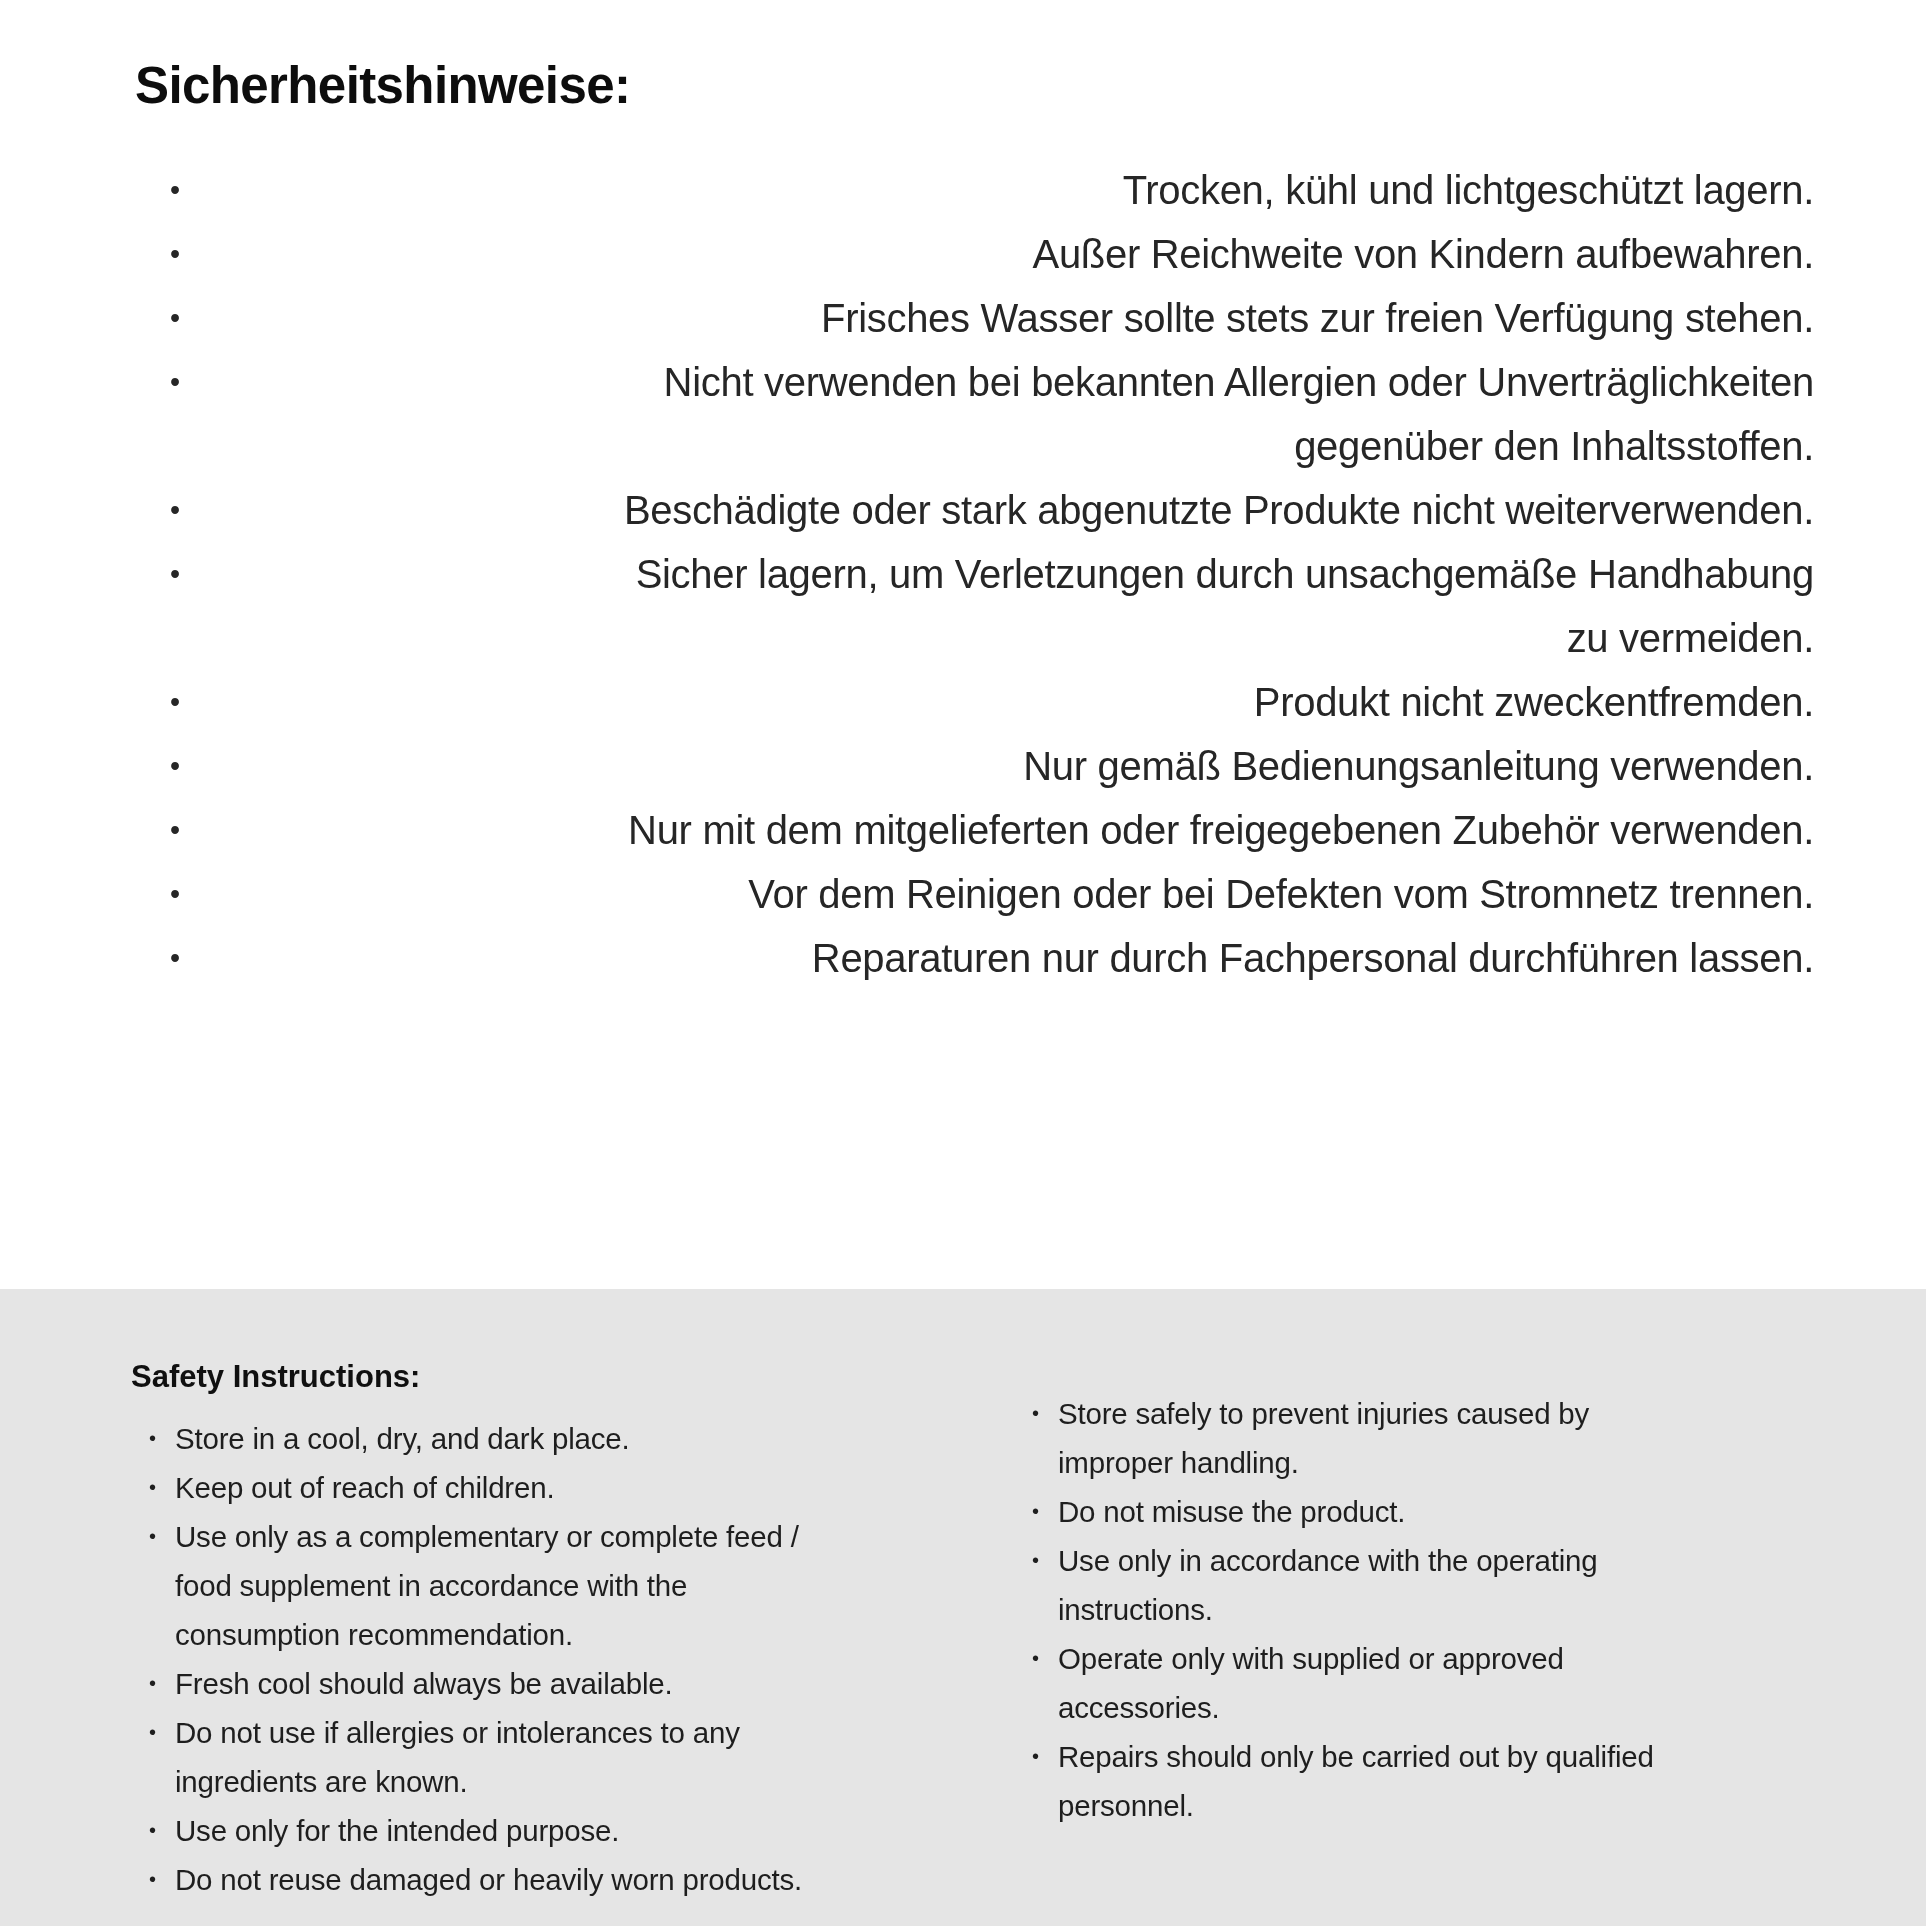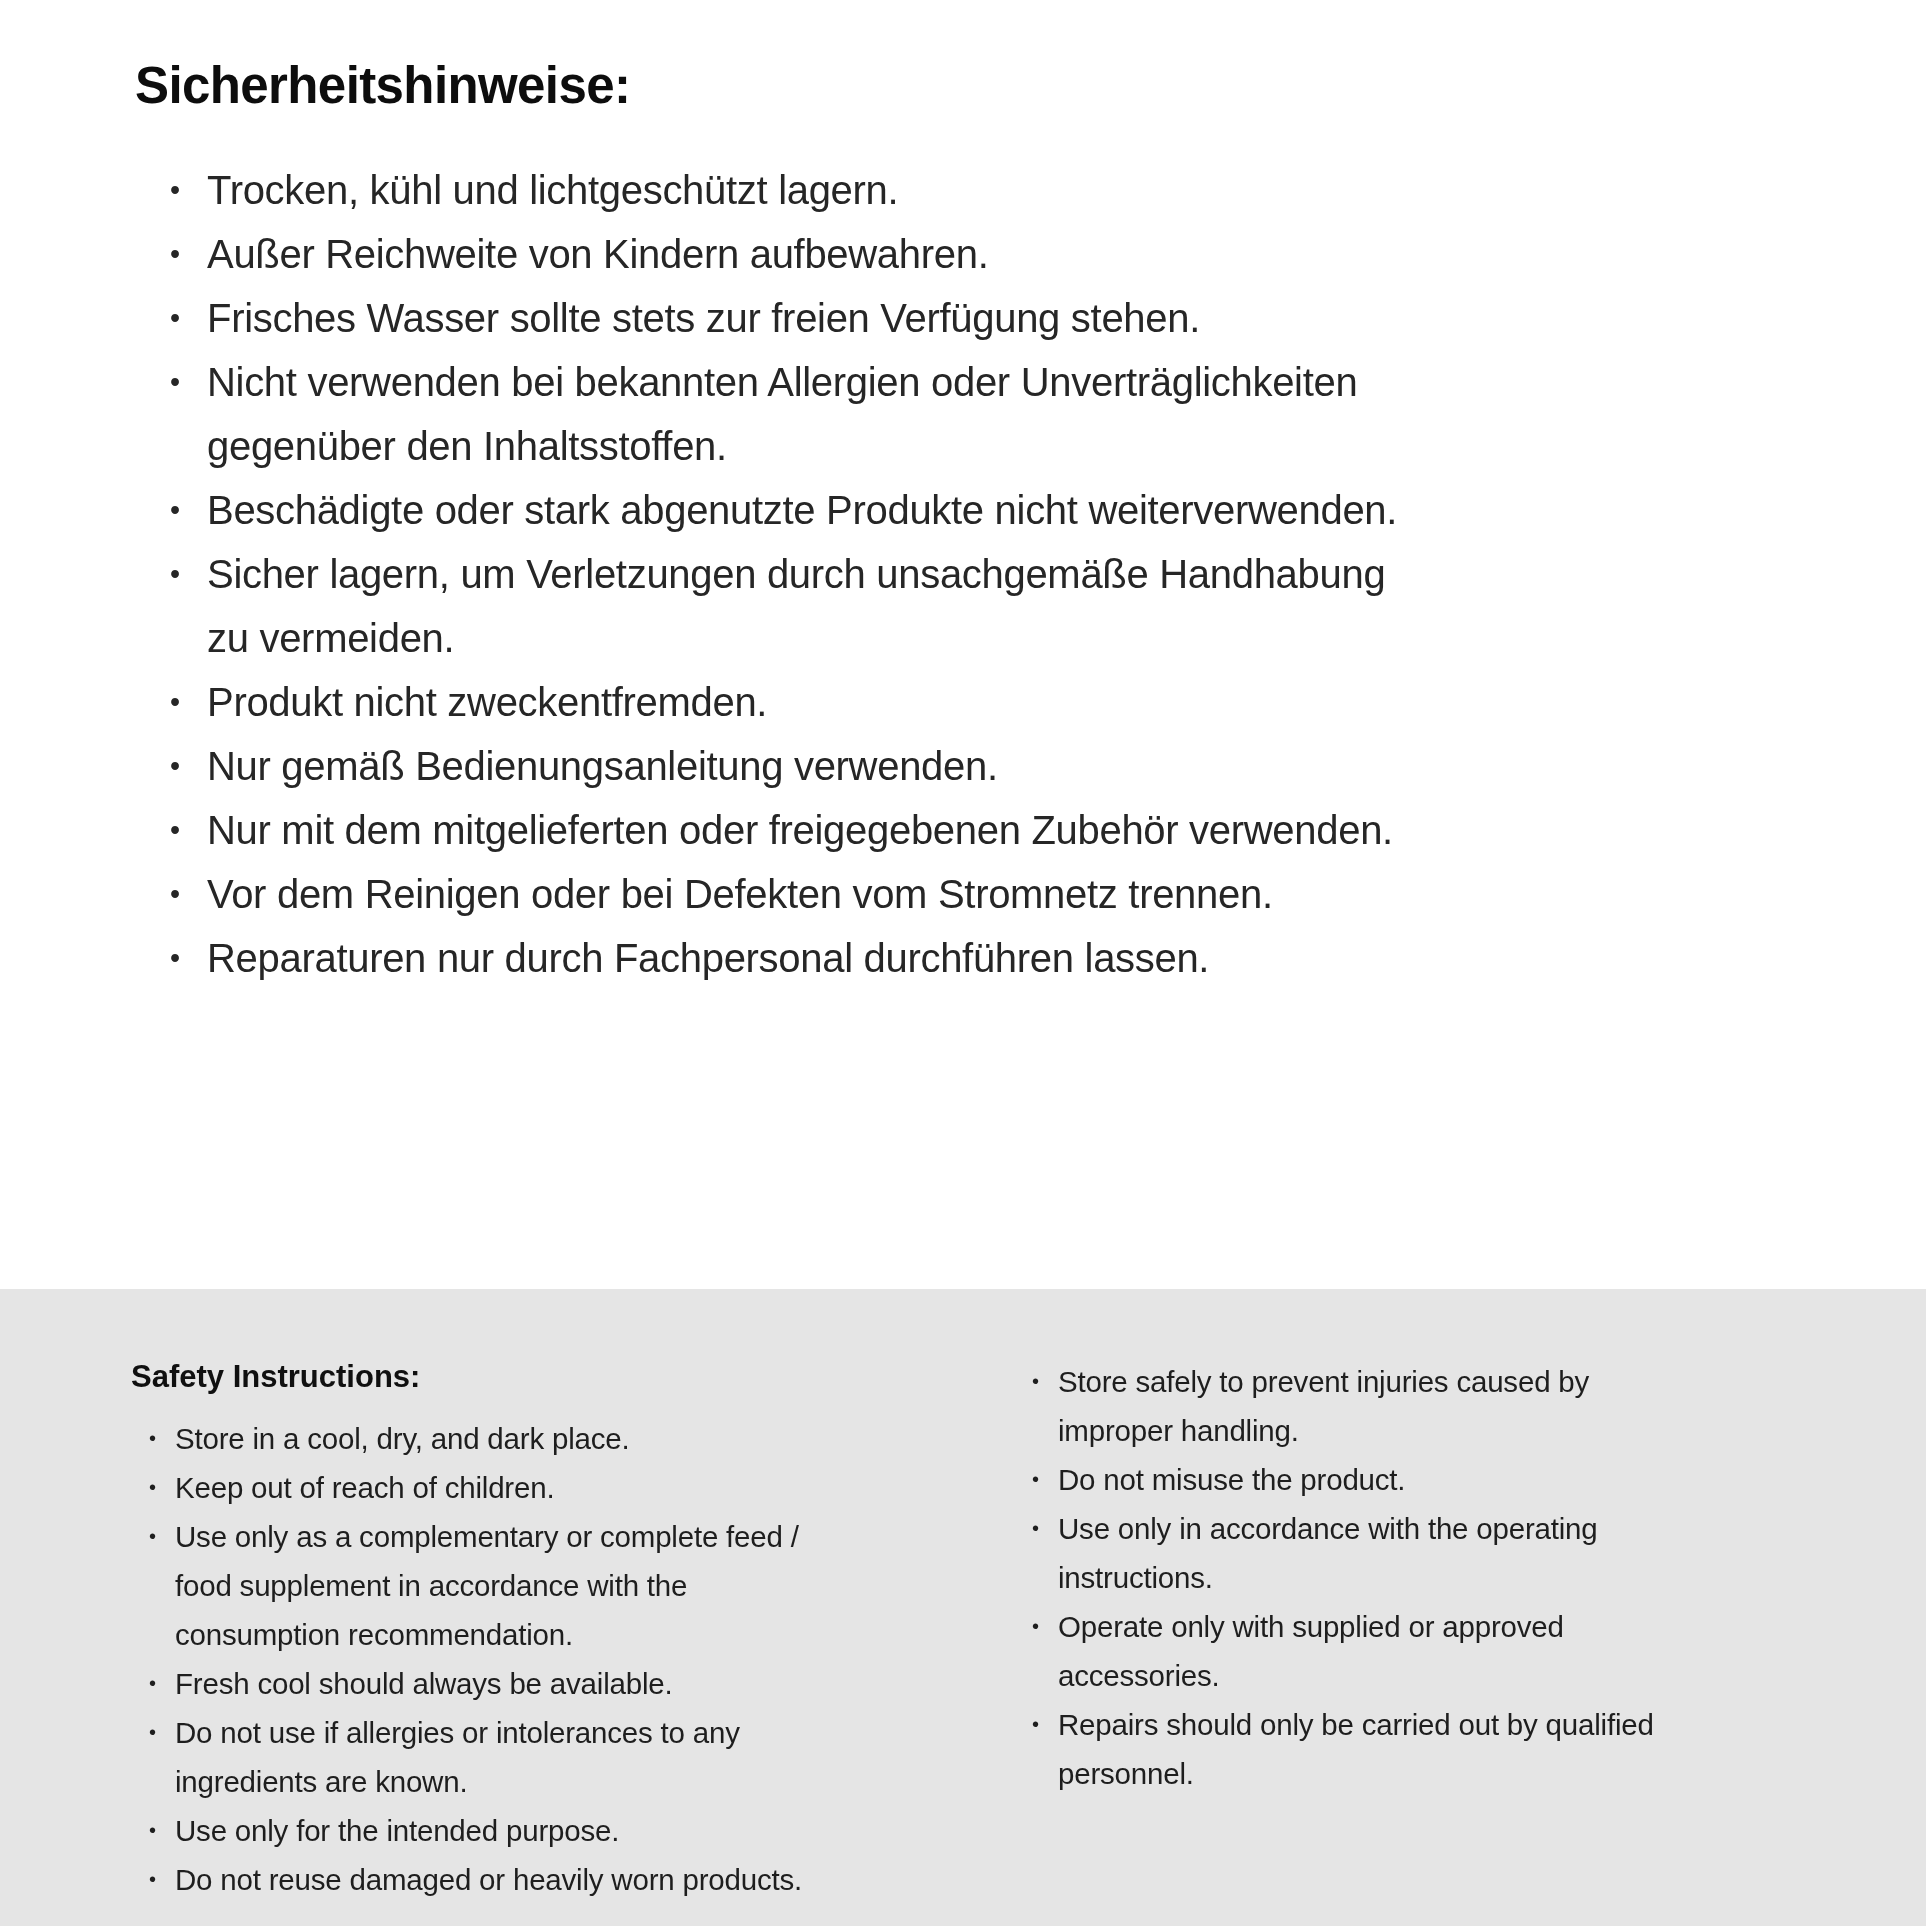--- a/index.html
+++ b/index.html
@@ -28,20 +28,21 @@
     line-height: 62px;
     font-weight: 700;
     letter-spacing: -0.6px;
     color: #0d0d0d;
   }
   .de-list {
     list-style: none;
     margin: 41px 0 0 35px;
     padding: 0;
     max-width: 1644px;
+    text-align: right;
   }
   .de-list li {
     position: relative;
     padding-left: 37px;
     font-size: 40px;
     line-height: 64px;
     letter-spacing: -0.3px;
     color: #262626;
     white-space: pre-line;
   }
@@ -63,20 +64,21 @@
     display: flex;
     padding: 68px 64px 0 131px;
   }
   .col-left {
     flex: none;
     width: 901px;
   }
   .col-right {
     flex: 1;
     min-width: 0;
+    margin-top: 32px;
   }
   .en-title {
     margin: 0 0 16.7px 0;
     font-size: 31px;
     line-height: 40px;
     font-weight: 700;
     color: #101010;
   }
   .en-list {
     list-style: none;

